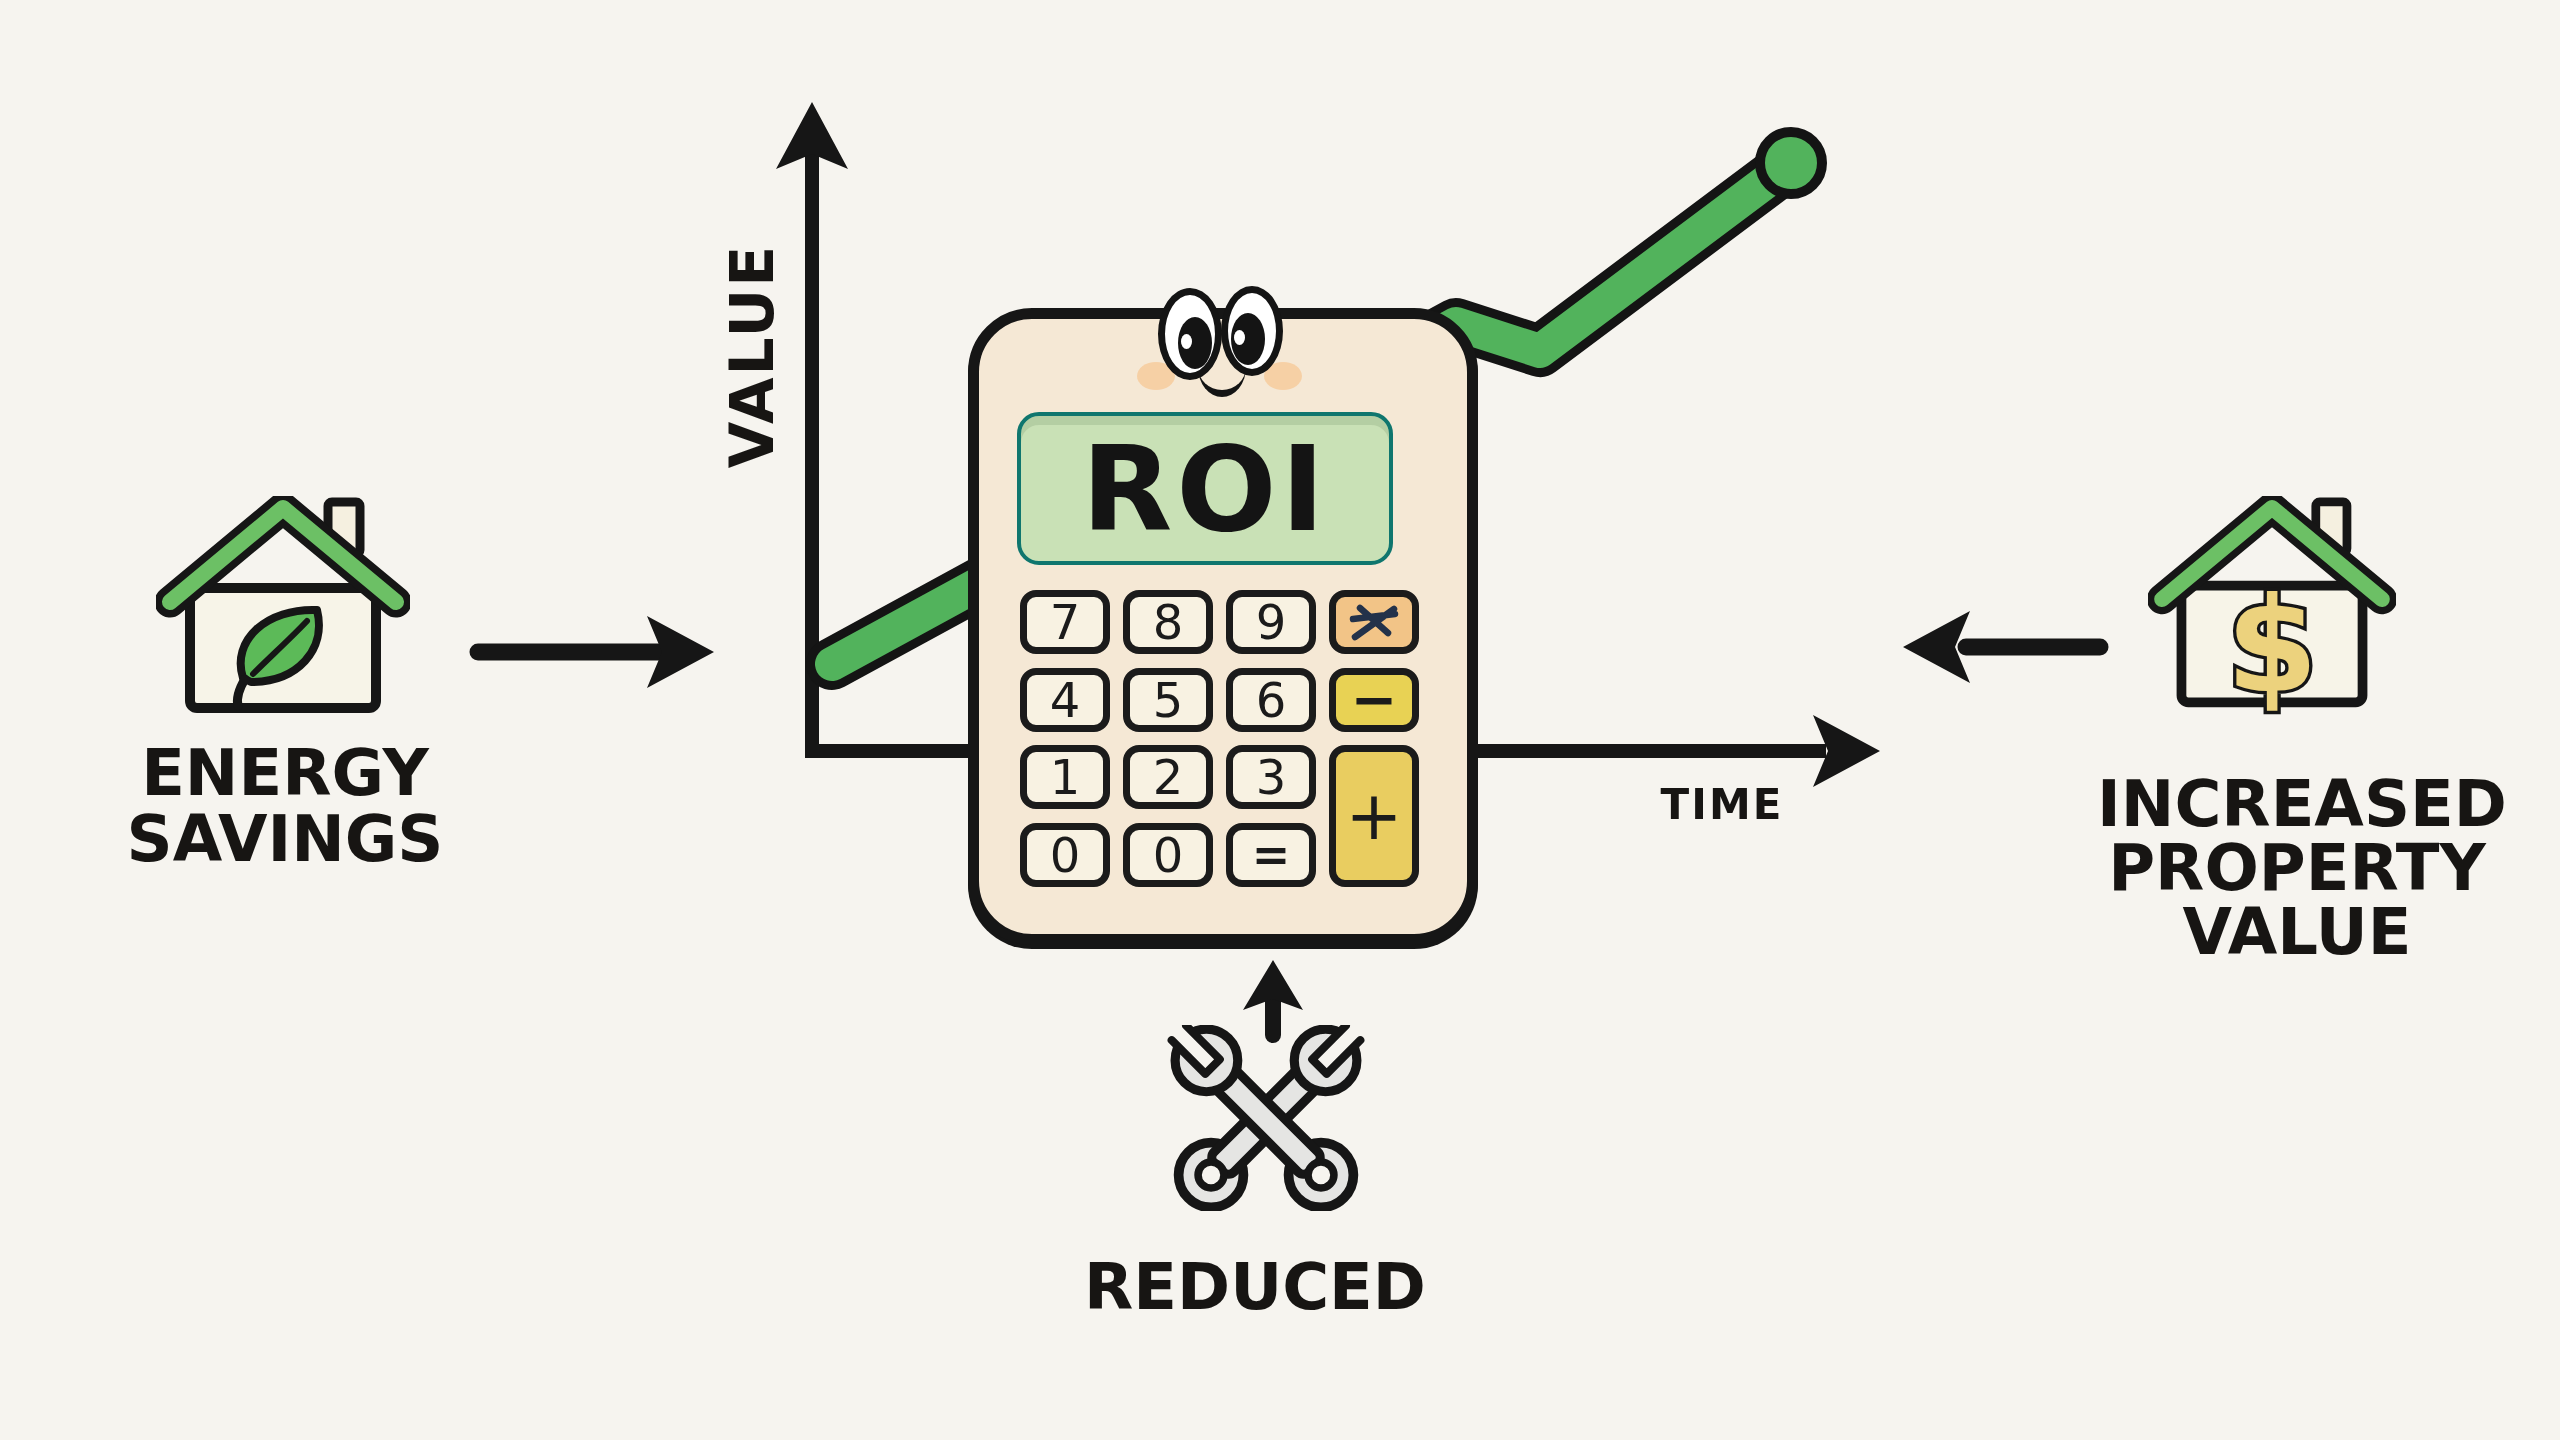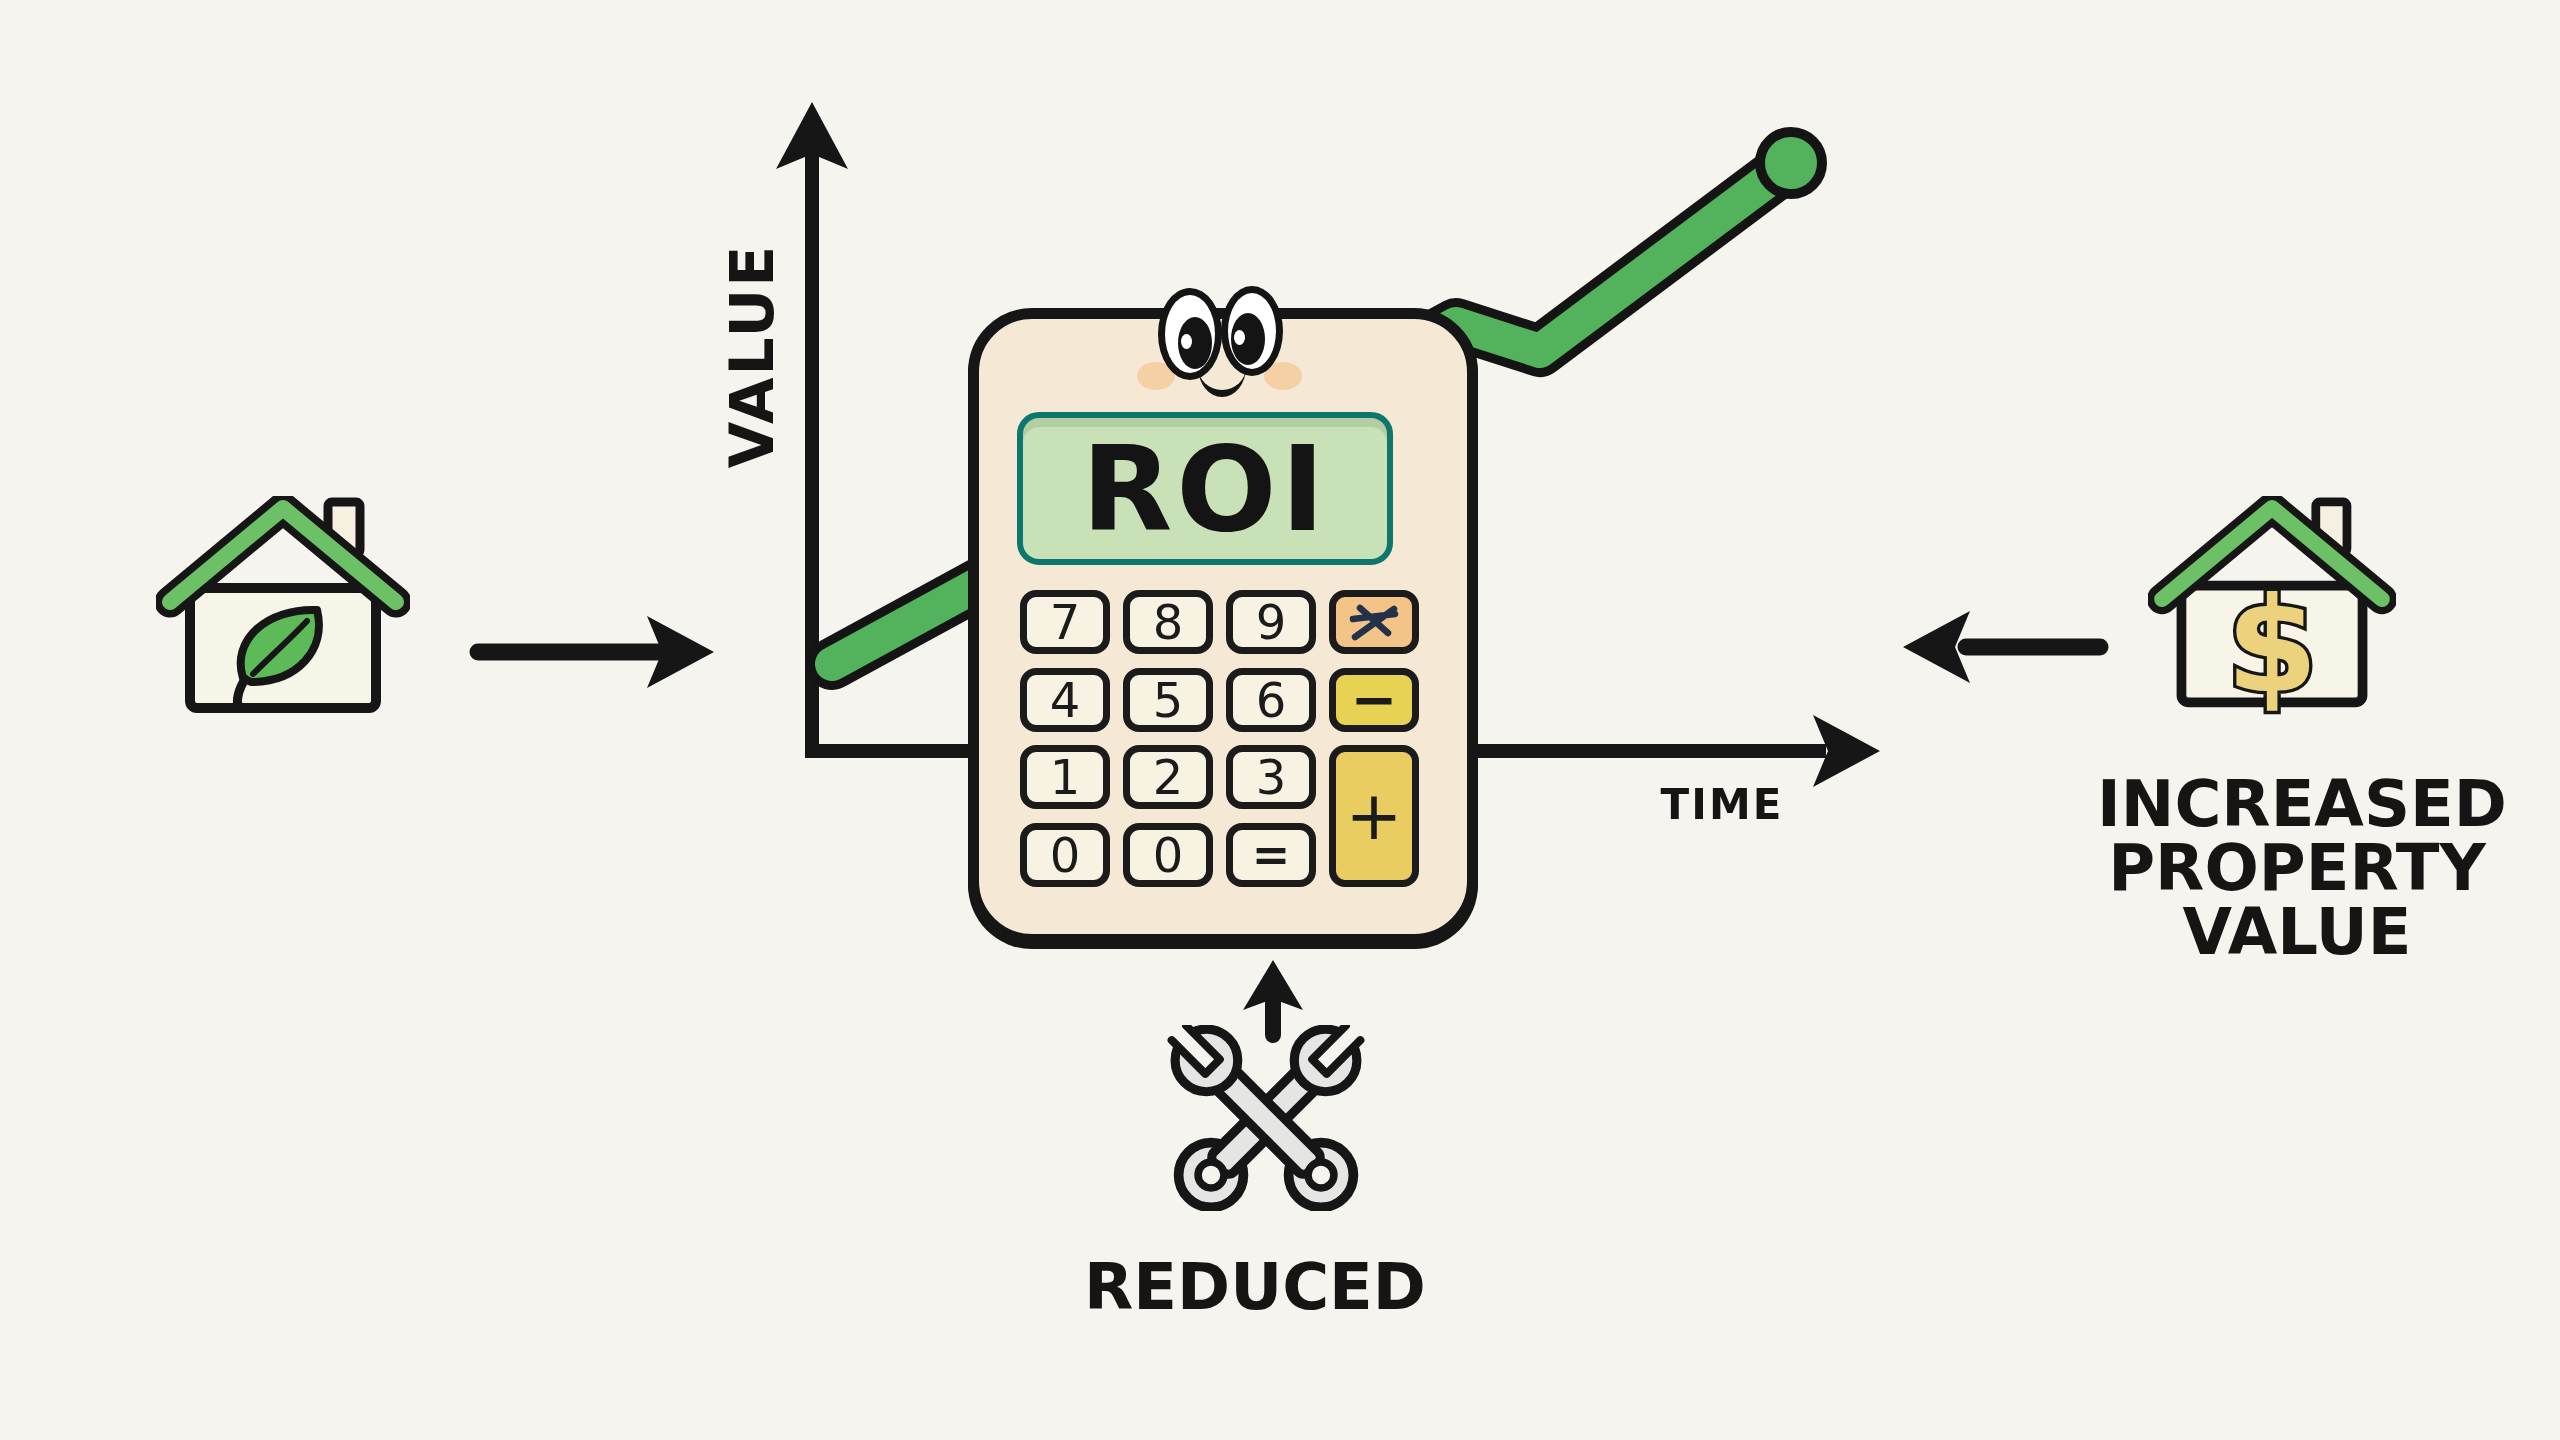--- a/index.html
+++ b/index.html
@@ -23,21 +23,21 @@
   .pupil{position:absolute;bottom:4px;width:34px;height:52px;background:#141414;border-radius:50%;}
   .eye.left .pupil{right:3px;}
   .eye.right .pupil{left:3px;}
   .pupil::after{content:"";position:absolute;left:3px;top:17px;width:11px;height:15px;background:#fff;border-radius:50%;}
   .blush{position:absolute;width:38px;height:28px;background:#f6cda0;border-radius:50%;opacity:.9;}
   .blush.left{left:158px;top:43px;}
   .blush.right{left:285px;top:43px;}
   .smile{position:absolute;left:219px;top:48px;width:48px;height:30px;
     border-bottom:7px solid #141414;border-radius:0 0 50% 50%/0 0 100% 100%;}
   .screen{position:absolute;left:38px;top:93px;width:376px;height:153px;
-    background:#c9e1b6;border:6px solid #0f766e;border-radius:22px;
+    background:#c9e1b6;border:4px solid #0f766e;border-radius:22px;
     box-shadow:inset 0 9px 0 rgba(60,90,50,.14);
     display:flex;align-items:center;justify-content:center;}
   .screen .roi{font-size:118px;font-weight:800;letter-spacing:4px;color:#141414;line-height:1;}
   .keypad{position:absolute;left:41px;top:271px;display:grid;
     grid-template-columns:repeat(4,90px);grid-template-rows:repeat(4,64px);gap:13.5px 13px;}
   .key{border:7px solid #1b1b1b;border-radius:16px;background:#f8f2e2;
     display:flex;align-items:center;justify-content:center;
     font-size:48px;font-weight:400;color:#1b1b1b;line-height:1;}
   .key.orange{background:#f2c487;}
   .key.yellow{background:#e8d254;}
@@ -132,20 +132,24 @@
     <rect x="172" y="6" width="32" height="52" rx="4" fill="#f5f0e0" stroke="#161616" stroke-width="9"></rect>
     <rect x="34" y="92" width="186" height="120" rx="7" fill="#f7f4e8" stroke="#161616" stroke-width="10"></rect>
     <path d="M 14,106 L 127,12 L 240,106" fill="none" stroke="#161616" stroke-width="31" stroke-linecap="round" stroke-linejoin="round"></path>
     <path d="M 14,106 L 127,12 L 240,106" fill="none" stroke="#6cc065" stroke-width="16" stroke-linecap="round" stroke-linejoin="round"></path>
     <g transform="translate(127,152)">
       <path d="M -40,30 C -52,-8 -16,-40 34,-38 C 44,2 14,34 -32,34 Z" fill="#5cba58" stroke="#161616" stroke-width="8" stroke-linejoin="round"></path>
       <path d="M -30,26 C -12,8 8,-10 24,-27" fill="none" stroke="#161616" stroke-width="6" stroke-linecap="round"></path>
       <path d="M -38,31 C -44,41 -47,50 -45,58" fill="none" stroke="#161616" stroke-width="9" stroke-linecap="round"></path>
     </g>
   </svg>
+  <div class="node-label energy">
+    <div>ENERGY</div>
+    <div>SAVINGS</div>
+  </div>
 
   <svg class="node-icon" style="left:2148px;top:496px;" width="248" height="220" viewBox="0 0 254 226">
     <rect x="172" y="6" width="32" height="52" rx="4" fill="#f5f0e0" stroke="#161616" stroke-width="9"></rect>
     <rect x="34" y="92" width="186" height="120" rx="7" fill="#f7f4e8" stroke="#161616" stroke-width="10"></rect>
     <path d="M 14,106 L 127,12 L 240,106" fill="none" stroke="#161616" stroke-width="31" stroke-linecap="round" stroke-linejoin="round"></path>
     <path d="M 14,106 L 127,12 L 240,106" fill="none" stroke="#6cc065" stroke-width="16" stroke-linecap="round" stroke-linejoin="round"></path>
     <text x="127" y="200" text-anchor="middle" font-size="136" font-weight="700" fill="#ecd27d" stroke="#161616" stroke-width="7" paint-order="stroke">$</text>
   </svg>
   <div class="node-label property">
     <div>INCREASED</div>

